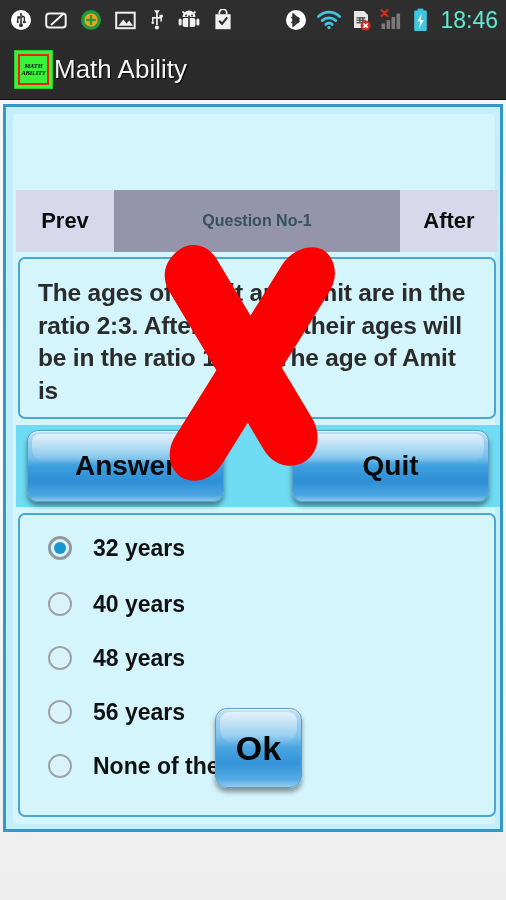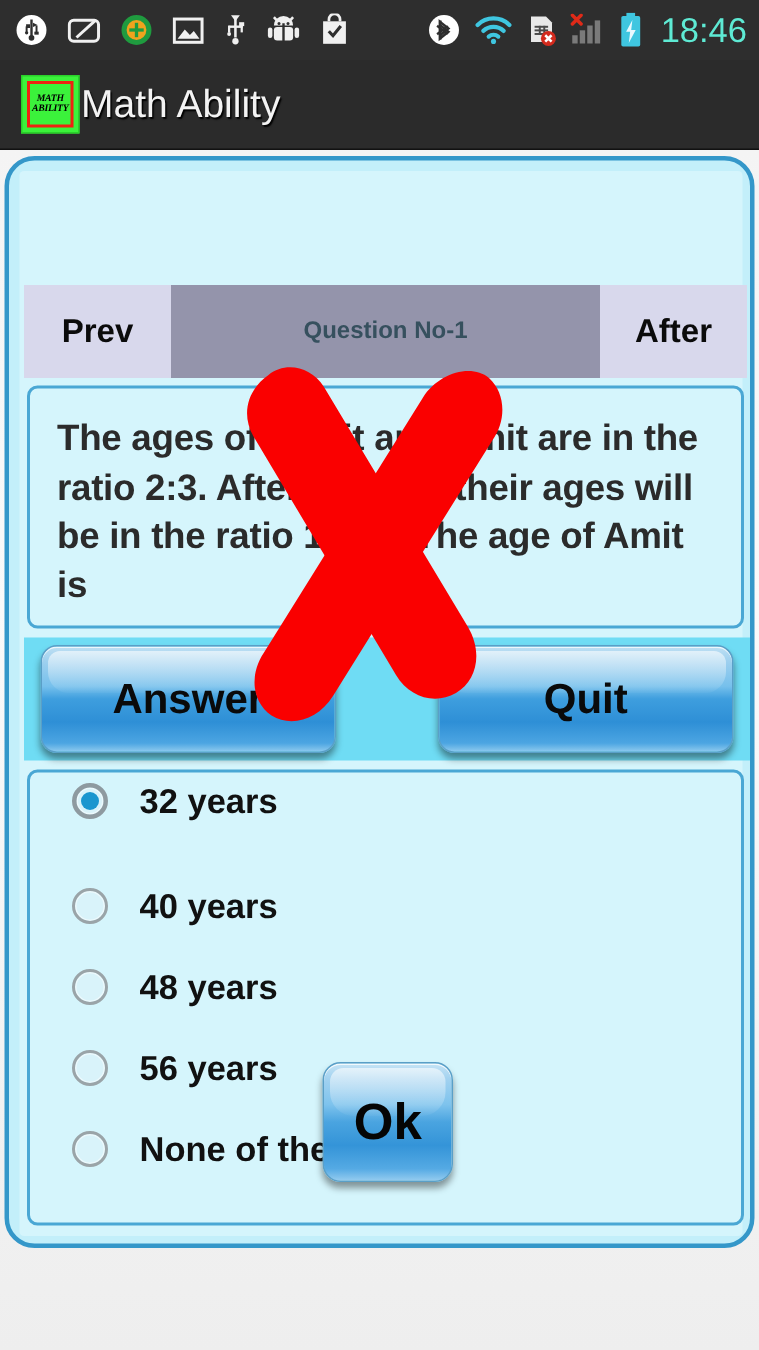--- a/index.html
+++ b/index.html
@@ -98,21 +98,21 @@
 
   
   .outer-panel {
     position: absolute;
     left: 3px;
     top: 104px;
     width: 500px;
     height: 728px;
     background: #c3effa;
     border: 3px solid #3497c9;
-    border-radius: 20px;
+    border-radius: 0;
   }
   .inner-panel {
     position: absolute;
     left: 7px;
     top: 7px;
     width: 482px;
     height: 710px;
     background: #d5f5fc;
     border-radius: 3px;
   }
@@ -461,21 +461,21 @@
     <div class="btn-row">
       <div class="glossy-btn">
         <span>Answer</span>
       </div>
       <div class="glossy-btn">
         <span>Quit</span>
       </div>
     </div>
 
     <div class="options-panel">
-      <div class="option-row" style="top:4px">
+      <div class="option-row" style="top:18px">
         <div class="radio checked"></div>
         <div class="option-label">32 years</div>
       </div>
       <div class="option-row" style="top:74px">
         <div class="radio"></div>
         <div class="option-label">40 years</div>
       </div>
       <div class="option-row" style="top:128px">
         <div class="radio"></div>
         <div class="option-label">48 years</div>

